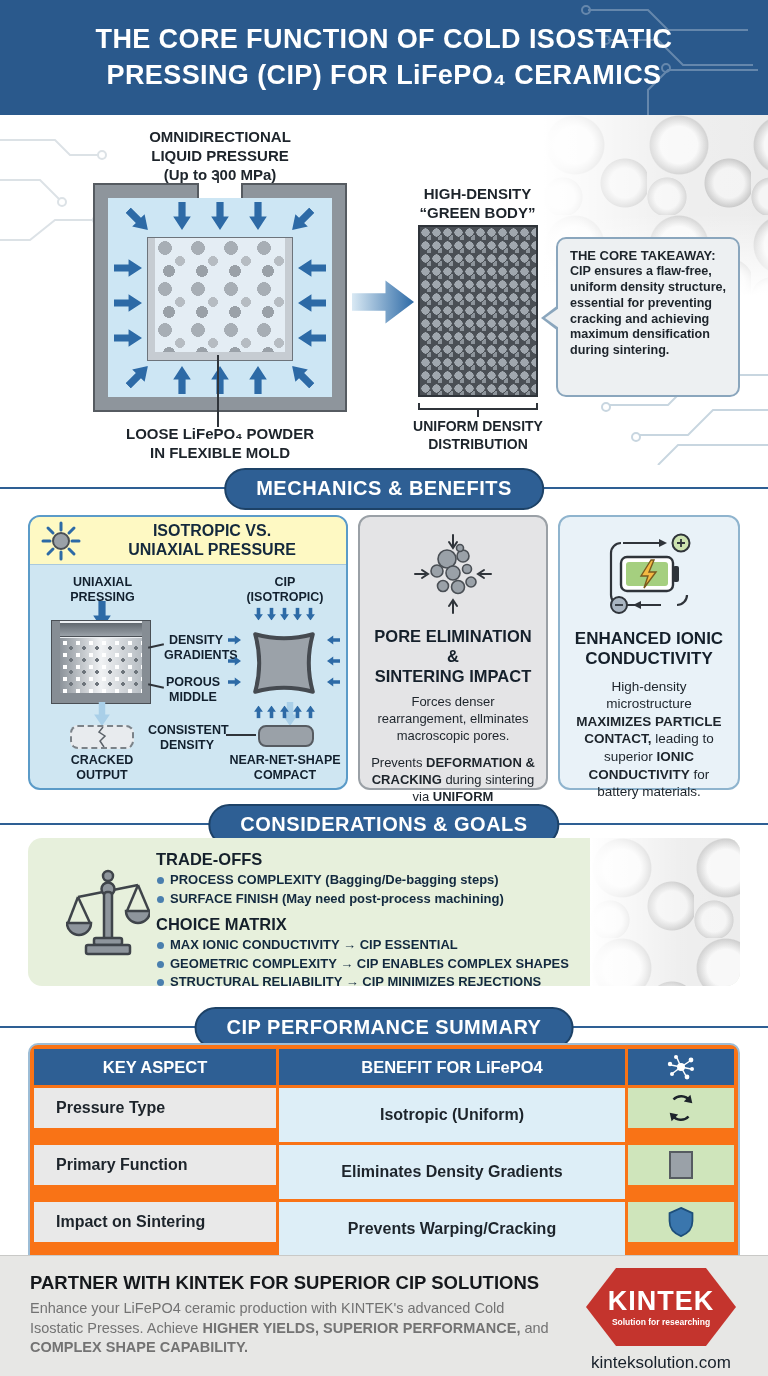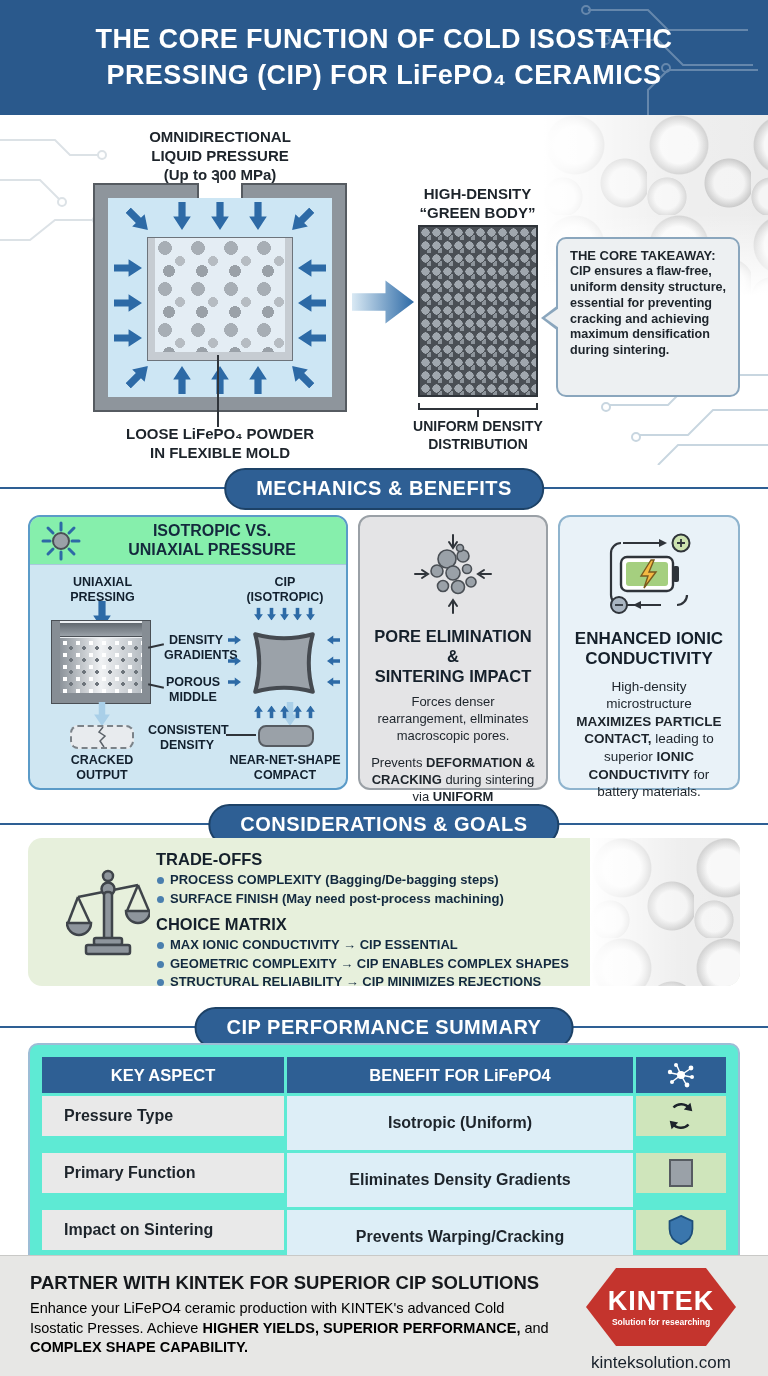--- a/index.html
+++ b/index.html
@@ -78,21 +78,21 @@
   .pill-wrap { position:absolute; left:0; width:768px; height:40px; }
   .pill-line { position:absolute; left:0; top:19px; width:768px; height:2px; background:#2e5f94; }
   .pill { position:absolute; left:50%; transform:translateX(-50%); top:0; background:#2e5f94;
           border:2px solid #1d4267; color:#fff; font-size:20px; font-weight:800; letter-spacing:.5px;
           padding:7px 30px 8px; border-radius:26px; white-space:nowrap; }
 
   
   .cards { position:absolute; top:515px; left:28px; width:712px; height:275px; display:flex; gap:10px; }
   .card { border-radius:12px; position:relative; }
   .card1 { width:320px; border:2px solid #5b9bc8; background:#cfe6f2; overflow:hidden; }
-  .card1-hd { height:48px; background:#86efac; border-bottom:1px solid #aac9dd; display:flex; align-items:center; gap:6px; padding:0 10px; }
+  .card1-hd { height:48px; background:#fef9c3; border-bottom:1px solid #aac9dd; display:flex; align-items:center; gap:6px; padding:0 10px; }
   .card1-hd .ttl { font-size:16px; font-weight:800; color:#14293d; line-height:1.15; text-align:center; flex:1; }
   .mini-lbl { position:absolute; text-align:center; font-size:12.5px; font-weight:800; color:#12202e; line-height:1.2; }
   .die { position:absolute; left:22px; top:104px; width:98px; height:82px;
          border-left:8px solid #868d94; border-right:8px solid #868d94; border-bottom:10px solid #868d94;
          outline:1px solid #4a4f55; background:#eceff2; }
   .die .punch { position:absolute; left:0; top:2px; width:100%; height:14px; background:linear-gradient(#61686f,#9aa1a8); border-bottom:1px solid #4a4f55; }
   .die .pow { position:absolute; left:0; top:17px; right:0; bottom:0;
          background-image:radial-gradient(circle 2.3px at 5px 5px, #ffffff 95%, transparent),
                           radial-gradient(circle 2px at 11px 10px, #6d747b 95%, transparent),
                           linear-gradient(90deg,#8d949b,#f0f2f4 50%,#b7bdc3);
@@ -117,31 +117,31 @@
   .cons-beads { top:0; right:0; width:150px; height:148px; }
   .cons-content { position:absolute; left:128px; top:12px; width:470px; }
   .cons-h { font-size:16.5px; font-weight:800; color:#15202b; margin-bottom:2px; }
   .cons-ul { list-style:none; margin-bottom:6px; }
   .cons-ul li { font-size:13px; font-weight:600; color:#12293f; line-height:1.45; padding-left:14px; position:relative; }
   .cons-ul li::before { content:""; position:absolute; left:1px; top:6px; width:7px; height:7px; border-radius:50%; background:#4a7fae; }
   .scale-wrap { position:absolute; left:38px; top:28px; }
 
   
   .tbl { position:absolute; top:1043px; left:28px; width:712px; border:2px solid #9dbdd6; border-radius:10px;
-         background:#5eead4; overflow:hidden; display:grid; grid-template-columns:242px 346px 1fr; gap:3px; padding:12px; }
+         background:#f97316; overflow:hidden; display:grid; grid-template-columns:242px 346px 1fr; gap:3px; padding:4px; }
   .tbl .cell { display:flex; align-items:center; }
   .tbl .th { background:#2e5f94; color:#fff; font-size:16.5px; font-weight:800; height:36px; justify-content:center; }
   .tbl .aspect { background:#e9e9e9; font-size:16px; font-weight:700; color:#1d242b; padding-left:22px; height:40px; }
   .tbl .benefit { background:#ddeef7; font-size:16px; font-weight:700; color:#1d242b; justify-content:center; height:54px; }
   .tbl .iconc { background:#cfe5bb; justify-content:center; height:40px; }
 
   
   .ftr { position:absolute; top:1255px; left:0; width:768px; height:121px; background:#e7e7e5; border-top:1px solid #c9c9c7; padding:16px 0 0 30px; }
   .ftr h2 { font-size:18.5px; font-weight:800; color:#15181c; margin-bottom:5px; }
-  .ftr .body { width:530px; font-size:14.5px; line-height:1.35; color:#000000; }
+  .ftr .body { width:530px; font-size:14.5px; line-height:1.35; color:#737373; }
   .ftr .body .b { font-weight:800; }
   .logo-blk { position:absolute; right:22px; top:12px; width:170px; text-align:center; }
   .hexa { width:150px; height:78px; margin:0 auto; background:#c4342d;
           clip-path:polygon(0 50%,20% 0,80% 0,100% 50%,80% 100%,20% 100%);
           display:flex; flex-direction:column; align-items:center; justify-content:center; }
   .hexa .k { color:#fff; font-size:27px; font-weight:800; letter-spacing:1px; line-height:1; }
   .hexa .tg { color:#fff; font-size:8.5px; font-weight:700; margin-top:2px; }
   .site { font-size:17px; font-weight:500; color:#17202a; margin-top:7px; }
 </style>
 </head>

